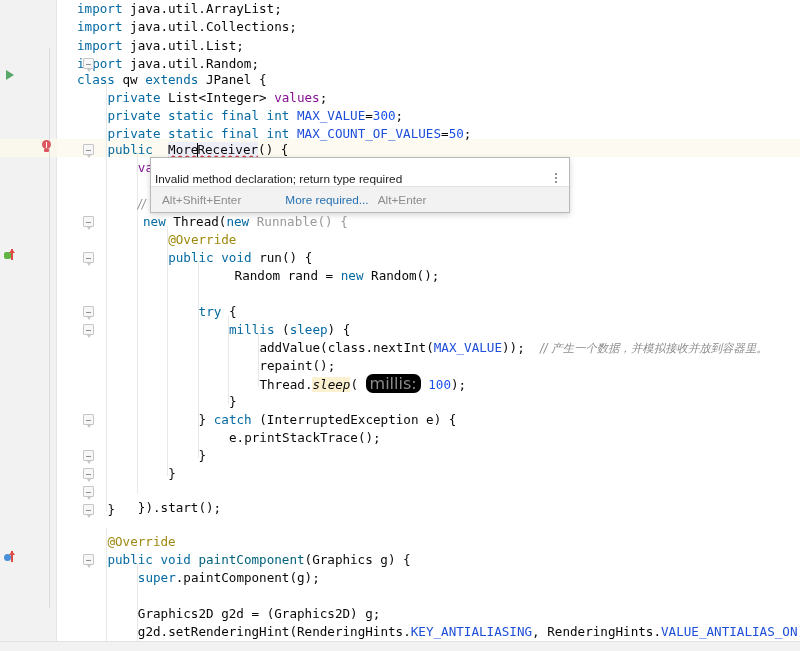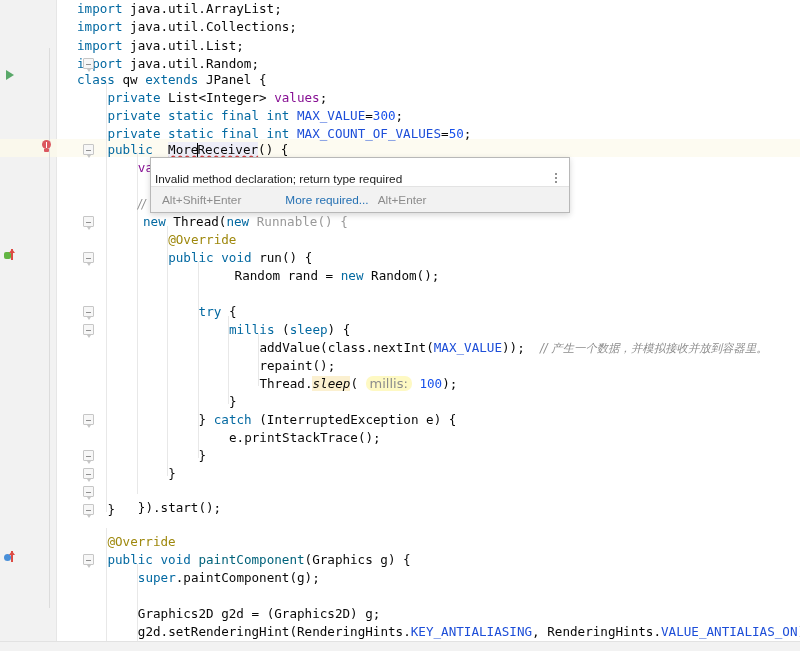--- a/index.html
+++ b/index.html
@@ -77,23 +77,23 @@
   .field   { color: #871094; }
   .static  { color: #1d4ed8; }
   .num     { color: #1750eb; }
   .cmt     { color: #8c8c8c; font-style: italic; }
   .anno    { color: #9e880d; }
   .method  { color: #00627a; }
   .gray    { color: #999999; }
 
   
   .inlay {
-    background: #fef9c3;
+    background: #000000;
     color: #8c8c8c;
-    font-size: 13px;
+    font-size: 16px;
     border-radius: 7px;
     padding: 0 4px;
     font-family: "DejaVu Sans", sans-serif;
   }
 
   
   .err-ident {
     background: #eeeef8;
     border-bottom: 1px dotted #cc3333;
     text-decoration: underline wavy #cc3333;

